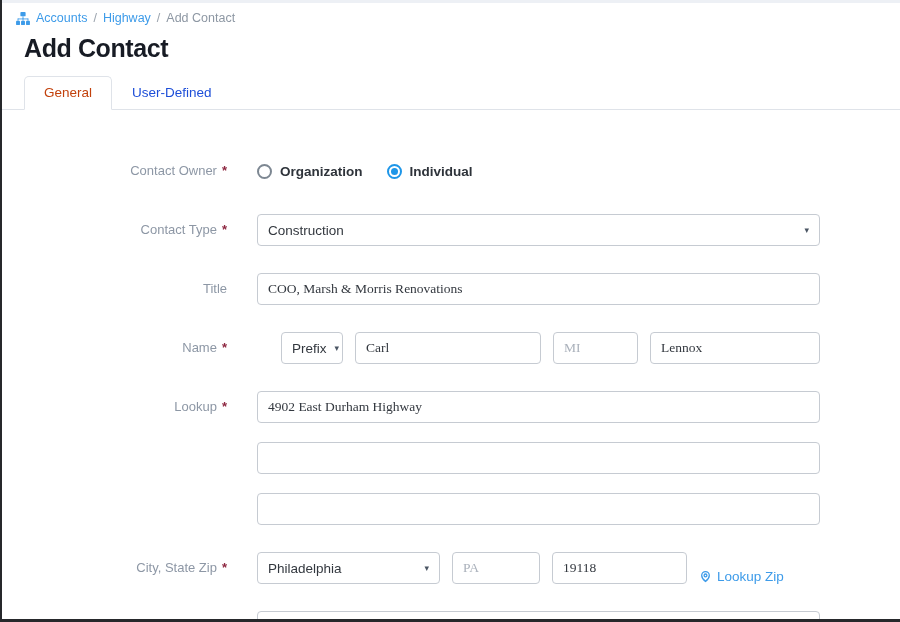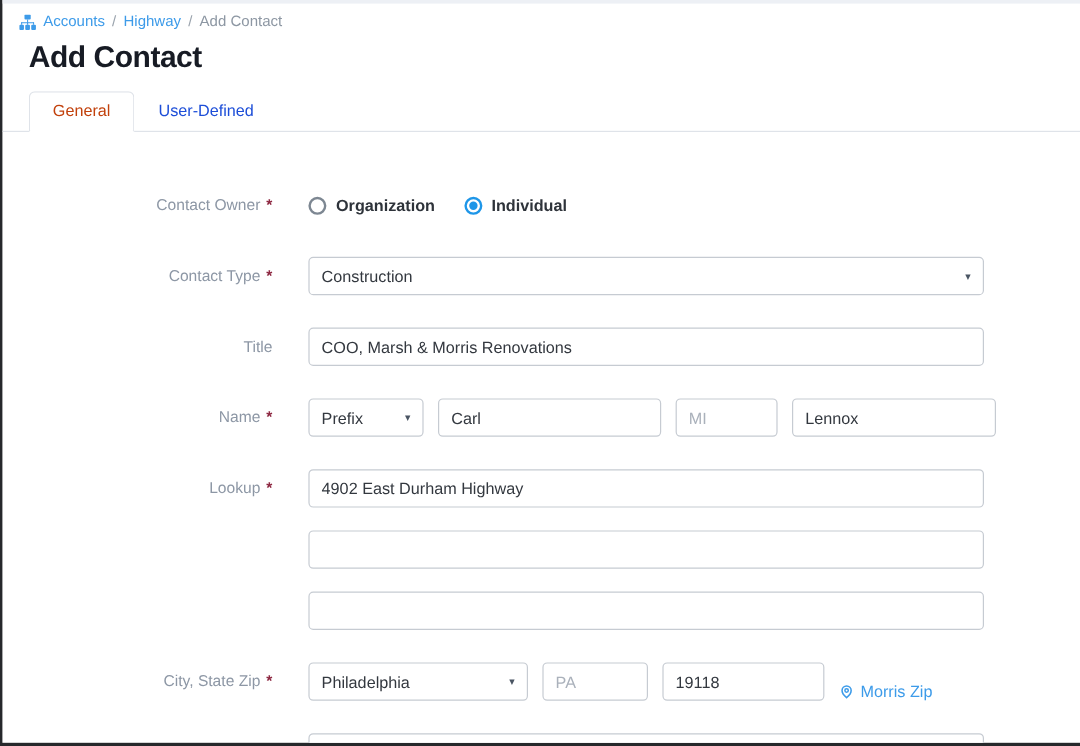--- a/index.html
+++ b/index.html
@@ -27,24 +27,24 @@
 
   
   .form { padding-top:45px; }
   .frow { display:flex; align-items:center; margin-bottom:27px; }
   .frow.tight { margin-bottom:19px; }
   .lcol { width:225px; text-align:right; font-size:13px; color:#8d97a5; flex:none; line-height:32px; }
   .req { color:#8d2741; margin-left:5px; font-weight:bold; font-size:13px; }
   .fcol { margin-left:30px; display:flex; gap:12px; align-items:flex-end; }
 
   .ti { height:32px; border:1px solid #c6cbd2; border-radius:4px; padding:0 10px;
-        font-size:13.5px; color:#33383f; font-family:Liberation Sans, sans-serif; outline:none; background:#fff; }
+        font-size:13.5px; color:#33383f; font-family:Liberation Serif, serif; outline:none; background:#fff; }
   .ti::placeholder { color:#aab1bb; }
   .w-full  { width:563px; }
-  .w-prefix{ width:96px; }
+  .w-prefix{ width:62px;margin-left:24px; }
   .w-first { width:186px; }
   .w-mi    { width:85px; }
   .w-last  { width:170px; }
   .w-city  { width:183px; }
   .w-state { width:88px; }
   .w-zip   { width:135px; }
 
   .sel { height:32px; border:1px solid #c6cbd2; border-radius:4px; padding:0 10px;
          display:flex; align-items:center; justify-content:space-between;
          font-size:13.5px; color:#33383f; cursor:pointer; background:#fff; }
@@ -181,21 +181,21 @@
           <span>Philadelphia</span>
           <span class="caret">▾</span>
         </div>
         <input class="ti w-state" type="text" placeholder="PA" style="">
         <input class="ti w-zip" type="text" value="19118" style="">
         <a class="lookup">
           <svg width="13" height="15" viewBox="0 0 24 24" fill="none" stroke="#3d9be9" stroke-width="2.4">
             <path d="M12 21s-7-5.5-7-11a7 7 0 0 1 14 0c0 5.5-7 11-7 11z"></path>
             <circle cx="12" cy="10" r="2.6"></circle>
           </svg>
-          <span>Morris Zip</span>
+          <span>Lookup Zip</span>
         </a>
       </div>
     </div>
 
     <div class="frow">
       <div class="lcol">
         <span>Email</span>
       </div>
       <div class="fcol">
         <input class="ti w-full" type="text" value="clennox@mmr.com" style="">

